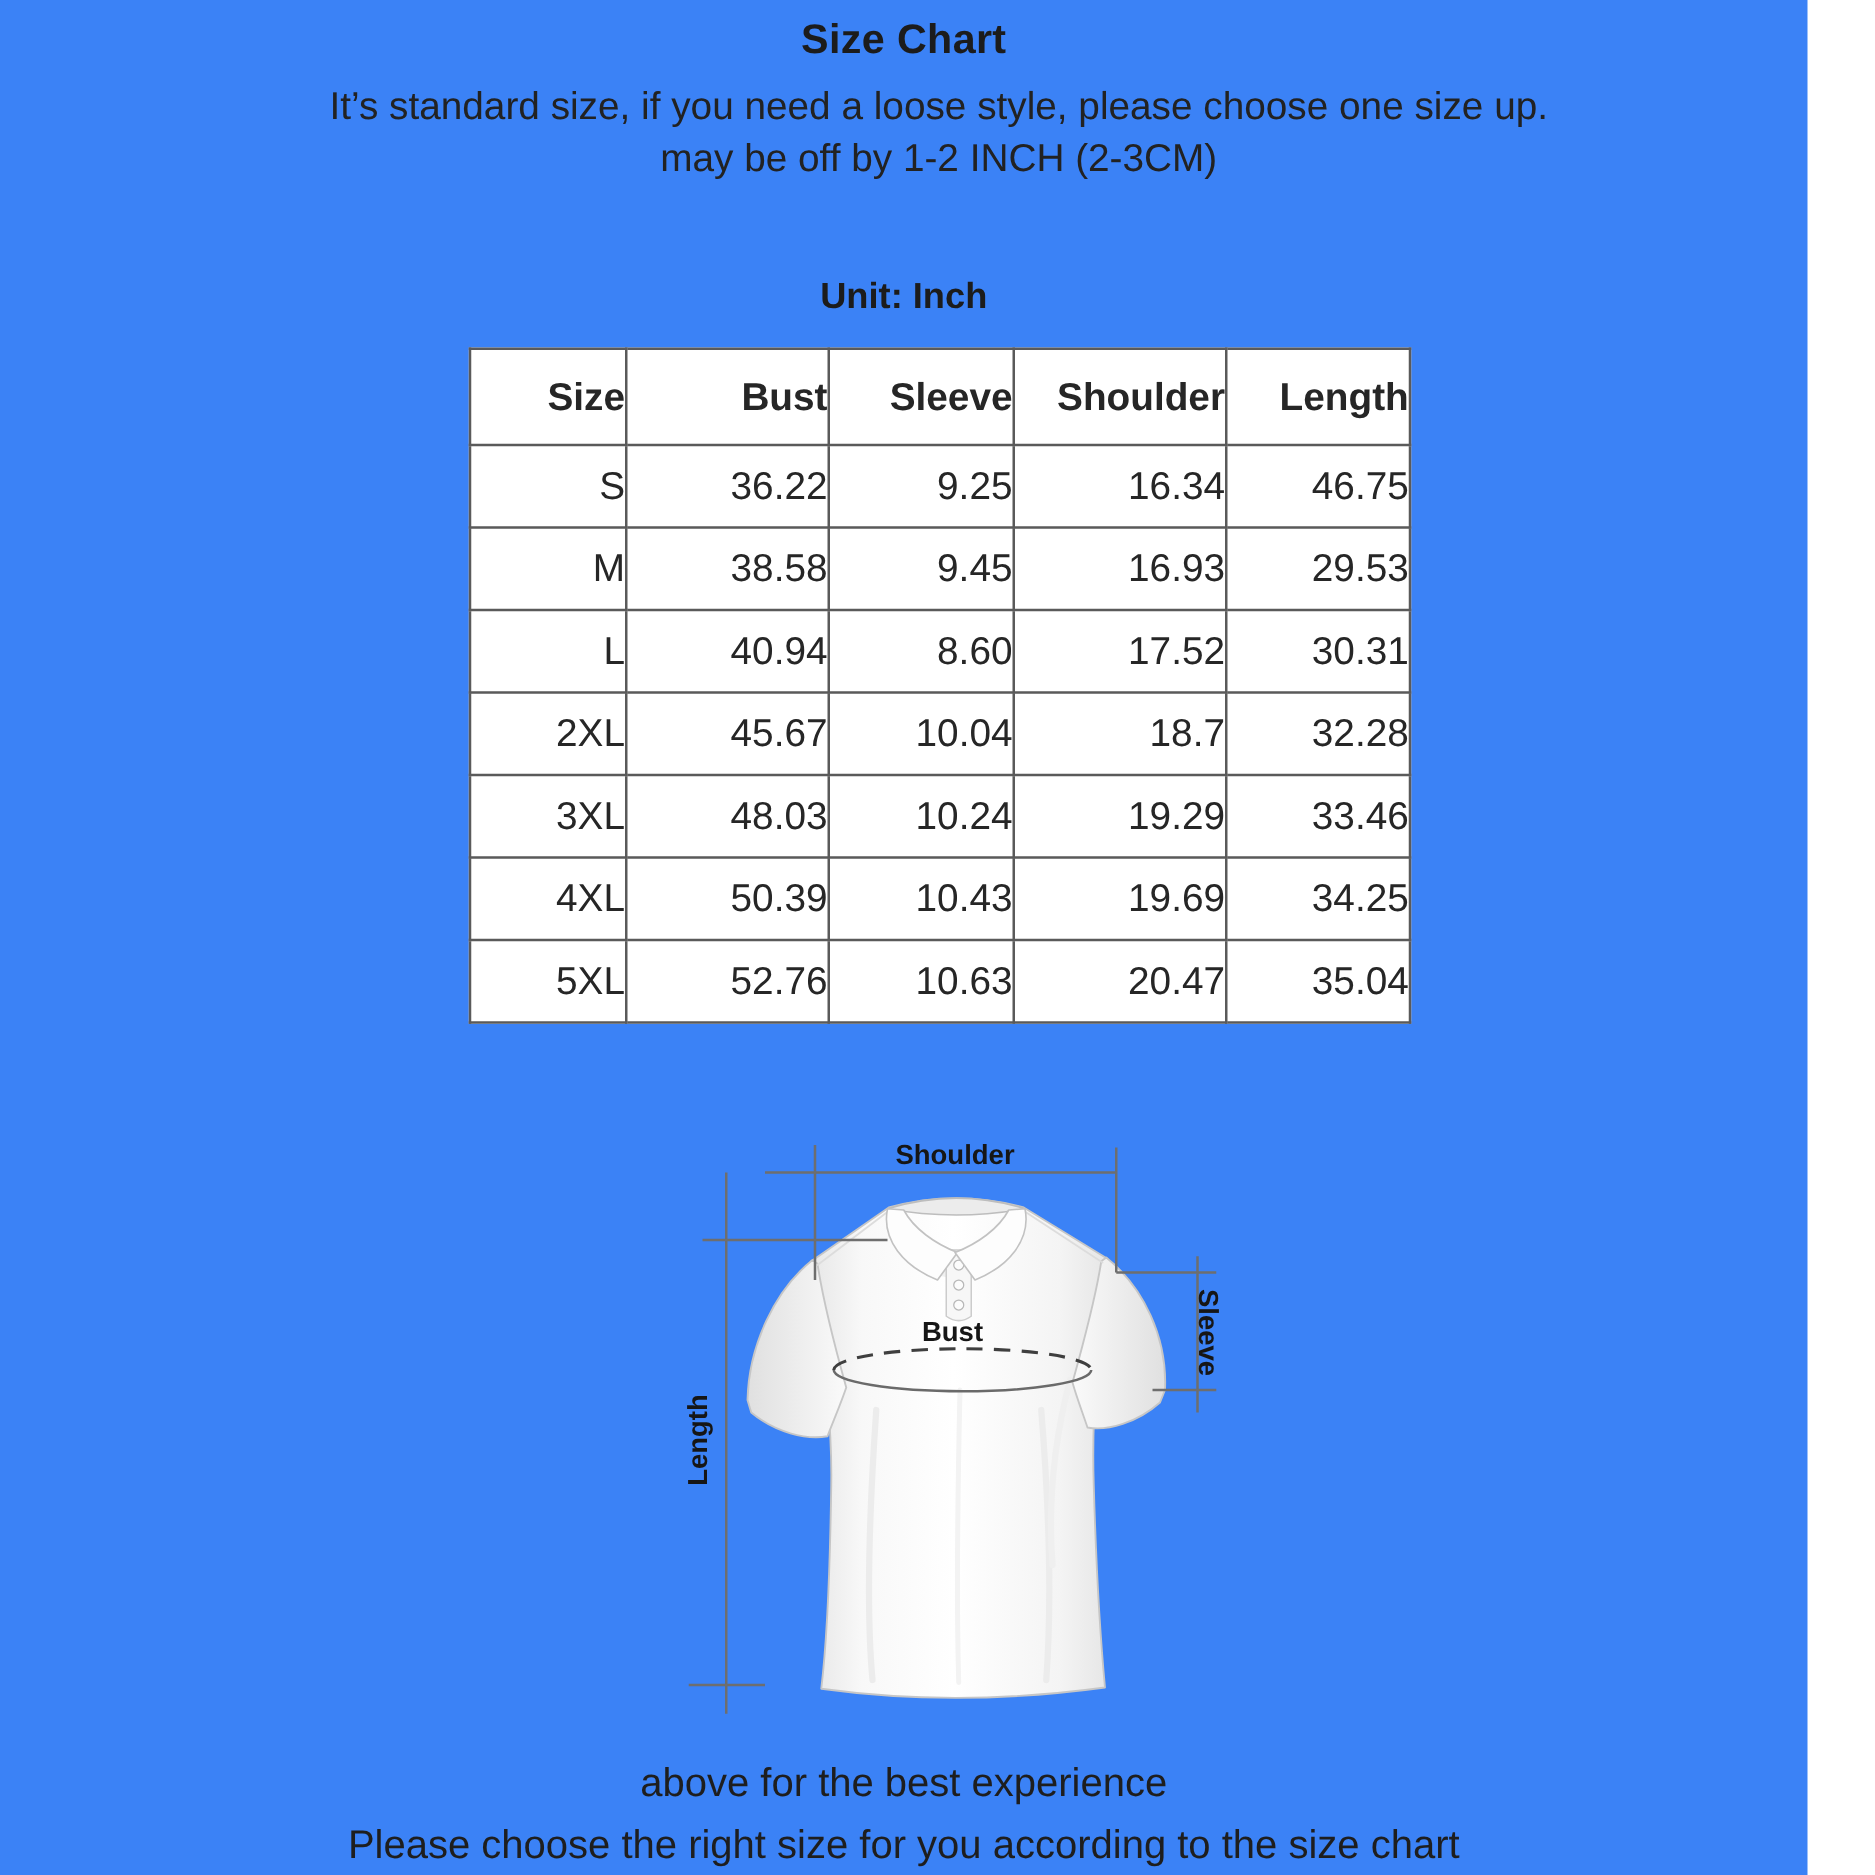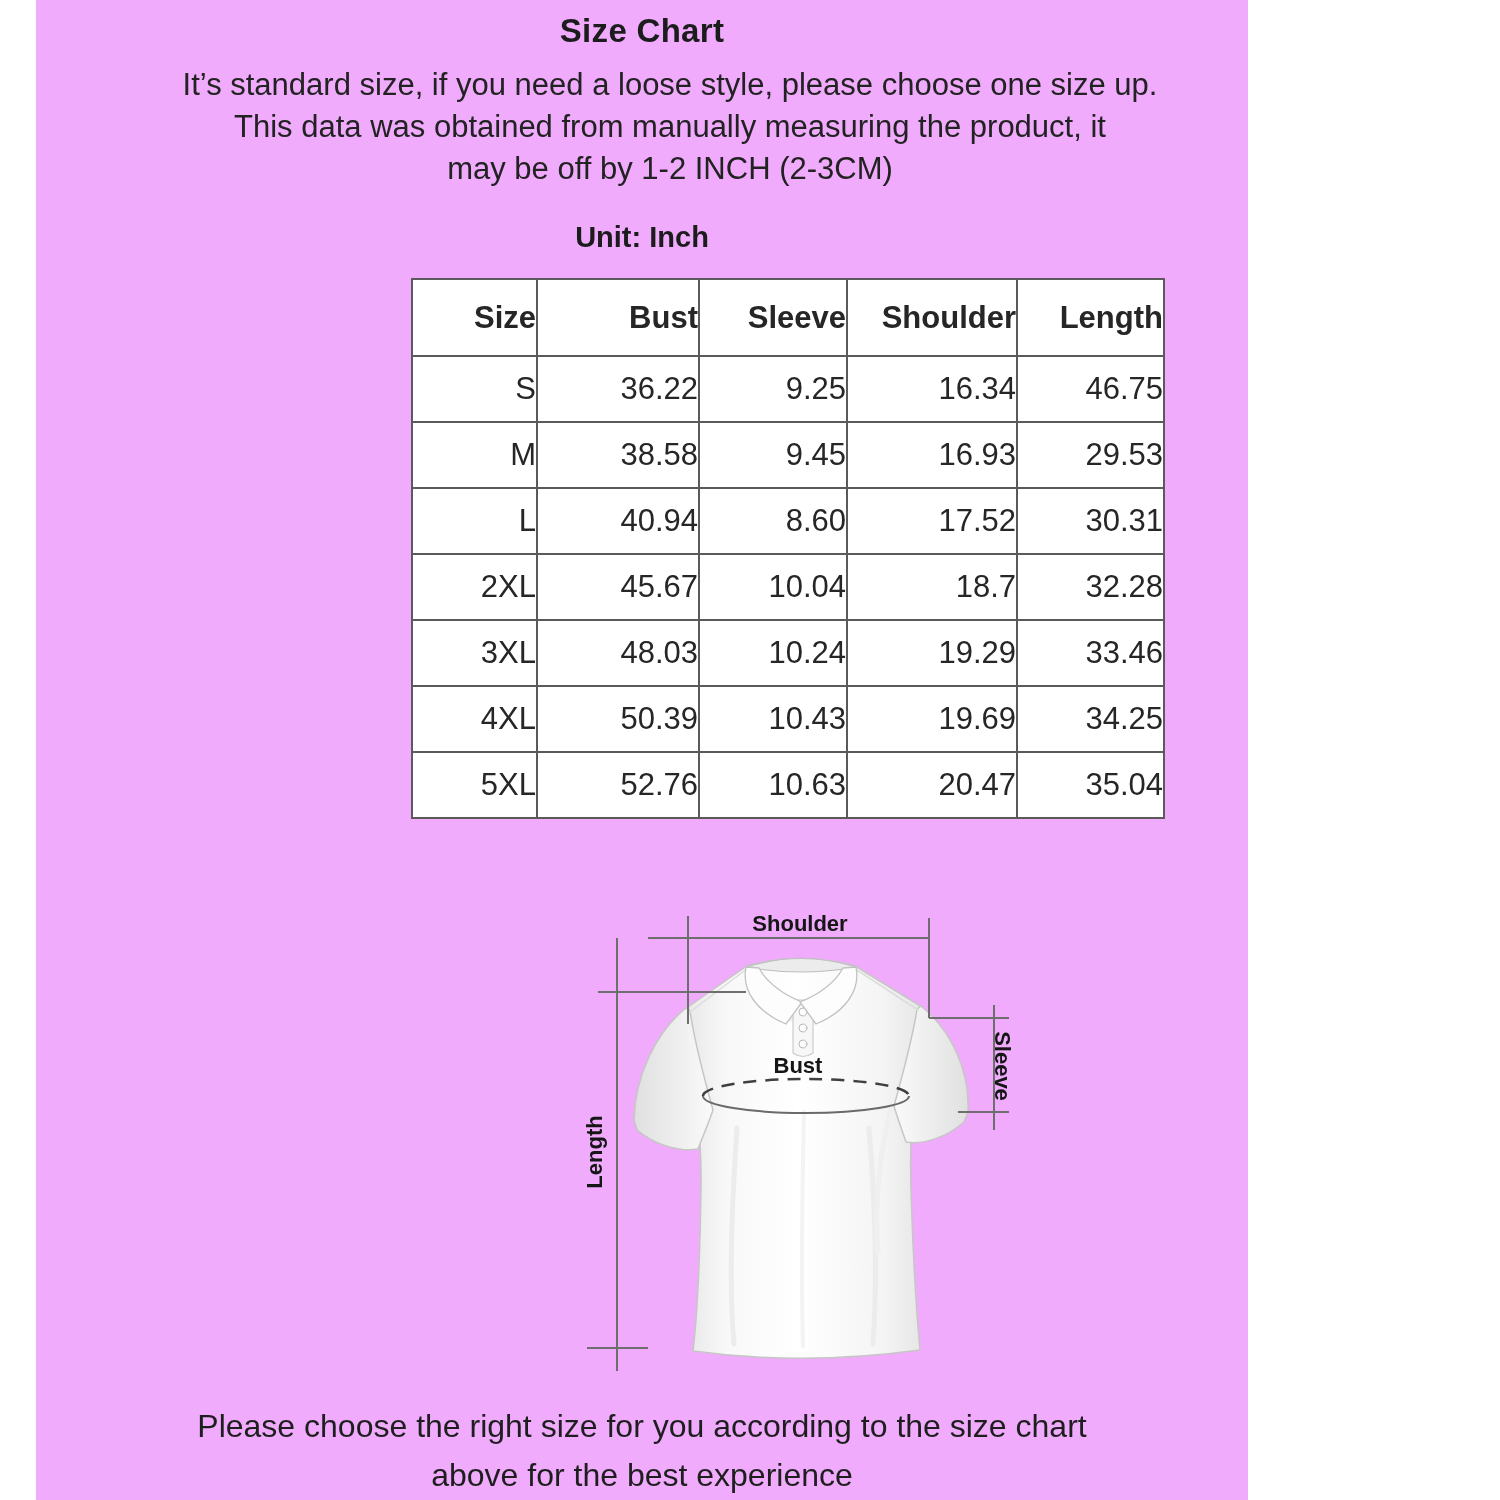--- a/index.html
+++ b/index.html
@@ -1,19 +1,19 @@
 <!DOCTYPE html>
 <html><head>
 <meta charset="utf-8">
 <style>
   html,body { margin:0; padding:0; background:#ffffff; }
   .page {
-    position:relative; width:1212px; height:1500px;
-    background:#f0abfc; overflow:hidden;
-    font-family:"Liberation Sans", sans-serif; color:#1c1c1c;margin-left:36px;
+    position:relative; width:1446px; height:1500px;
+    background:#3b82f6; overflow:hidden;
+    font-family:"Liberation Sans", sans-serif; color:#1c1c1c;
   }
   .title {
     position:absolute; top:12px; left:0; width:100%;
     text-align:center; font-size:33px; font-weight:bold; letter-spacing:.3px;
   }
   .intro {
     position:absolute; top:64px; left:0; width:100%;
     text-align:center; font-size:31px; line-height:42px; color:#222222;padding-left:28px;
   }
   .unit {
@@ -44,21 +44,20 @@
 </style>
 </head>
 <body>
 
 <div class="page">
 
   <div class="title">Size Chart</div>
 
   <div class="intro">
     <div>It’s standard size, if you need a loose style, please choose one size up.</div>
-    <div>This data was obtained from manually measuring the product, it</div>
     <div>may be off by 1-2 INCH (2-3CM)</div>
   </div>
 
   <div class="unit">Unit: Inch</div>
 
   <table class="size-table">
     <colgroup>
       <col style="width:125px">
         <col style="width:162px">
         <col style="width:148px">
@@ -189,17 +188,17 @@
       <path d="M 667 1096 A 103 17 0 0 0 873 1096" fill="none" stroke="#6a6a6a" stroke-width="2"></path>
     </g>
 
     <text class="diagram-label" x="764" y="931" text-anchor="middle">Shoulder</text>
     <text class="diagram-label" x="762" y="1073" text-anchor="middle">Bust</text>
     <text class="diagram-label" x="558" y="1152" dy="0.35em" text-anchor="middle" transform="rotate(-90 558 1152)">Length</text>
     <text class="diagram-label" x="967" y="1066" dy="0.35em" text-anchor="middle" transform="rotate(90 967 1066)">Sleeve</text>
   </svg>
 
   <div class="footer-note">
+    <div>above for the best experience</div>
     <div>Please choose the right size for you according to the size chart</div>
-    <div>above for the best experience</div>
   </div>
 
 </div>
 
 </body></html>

